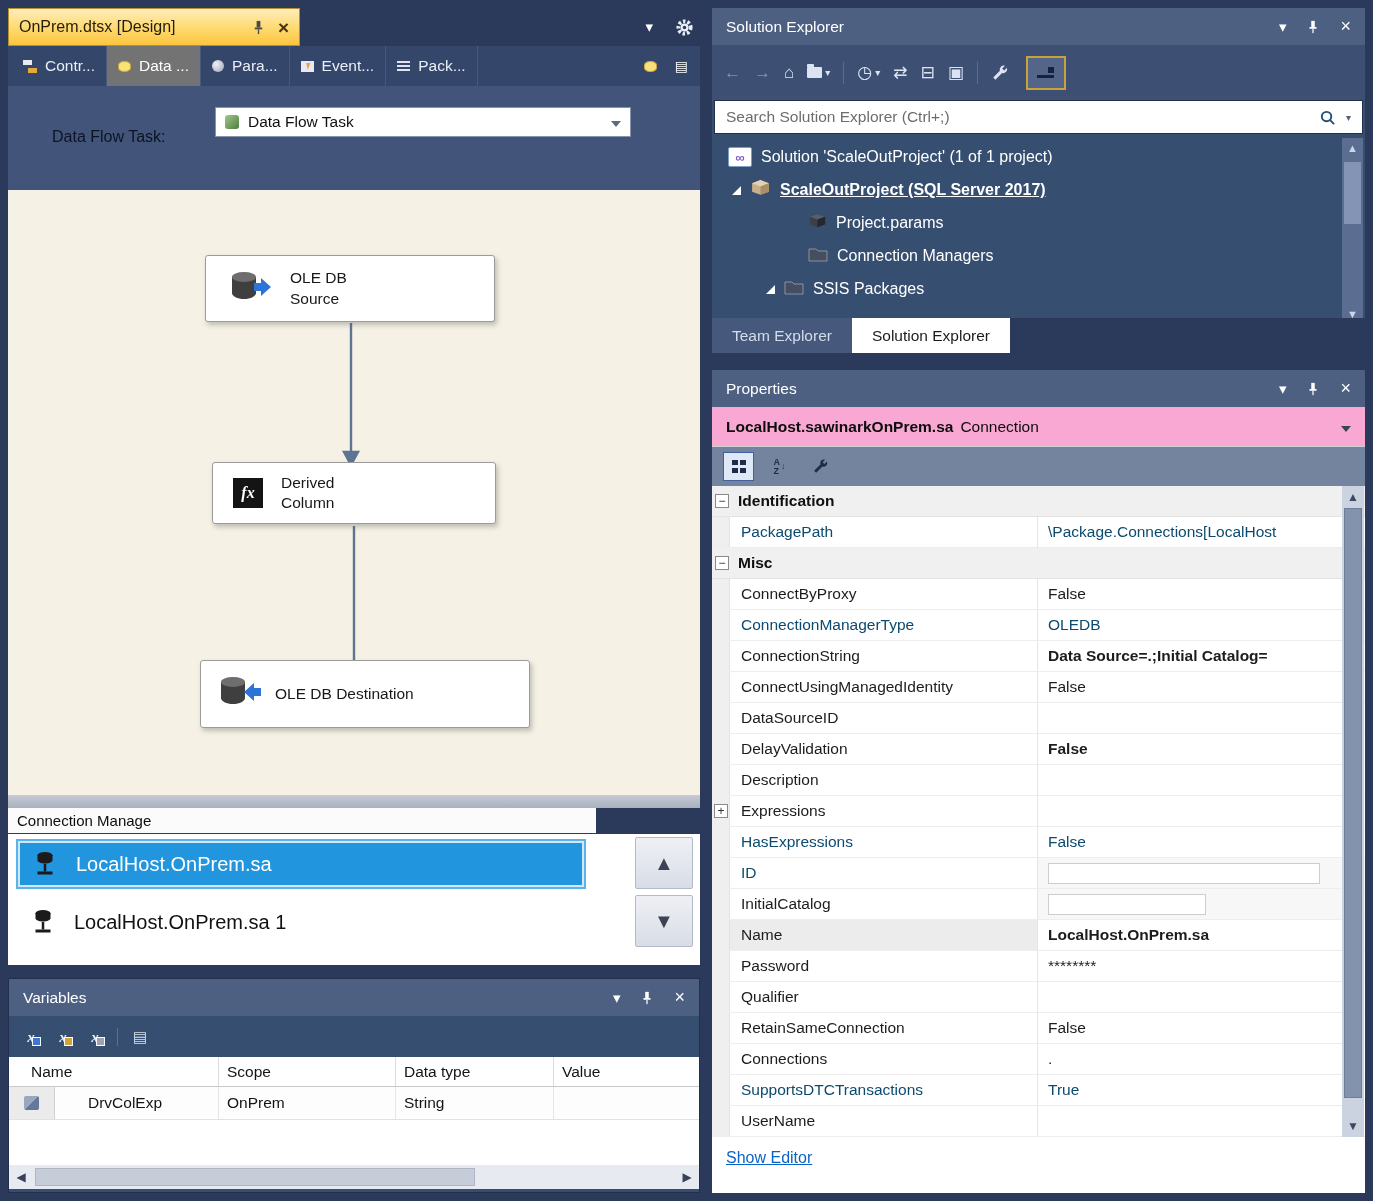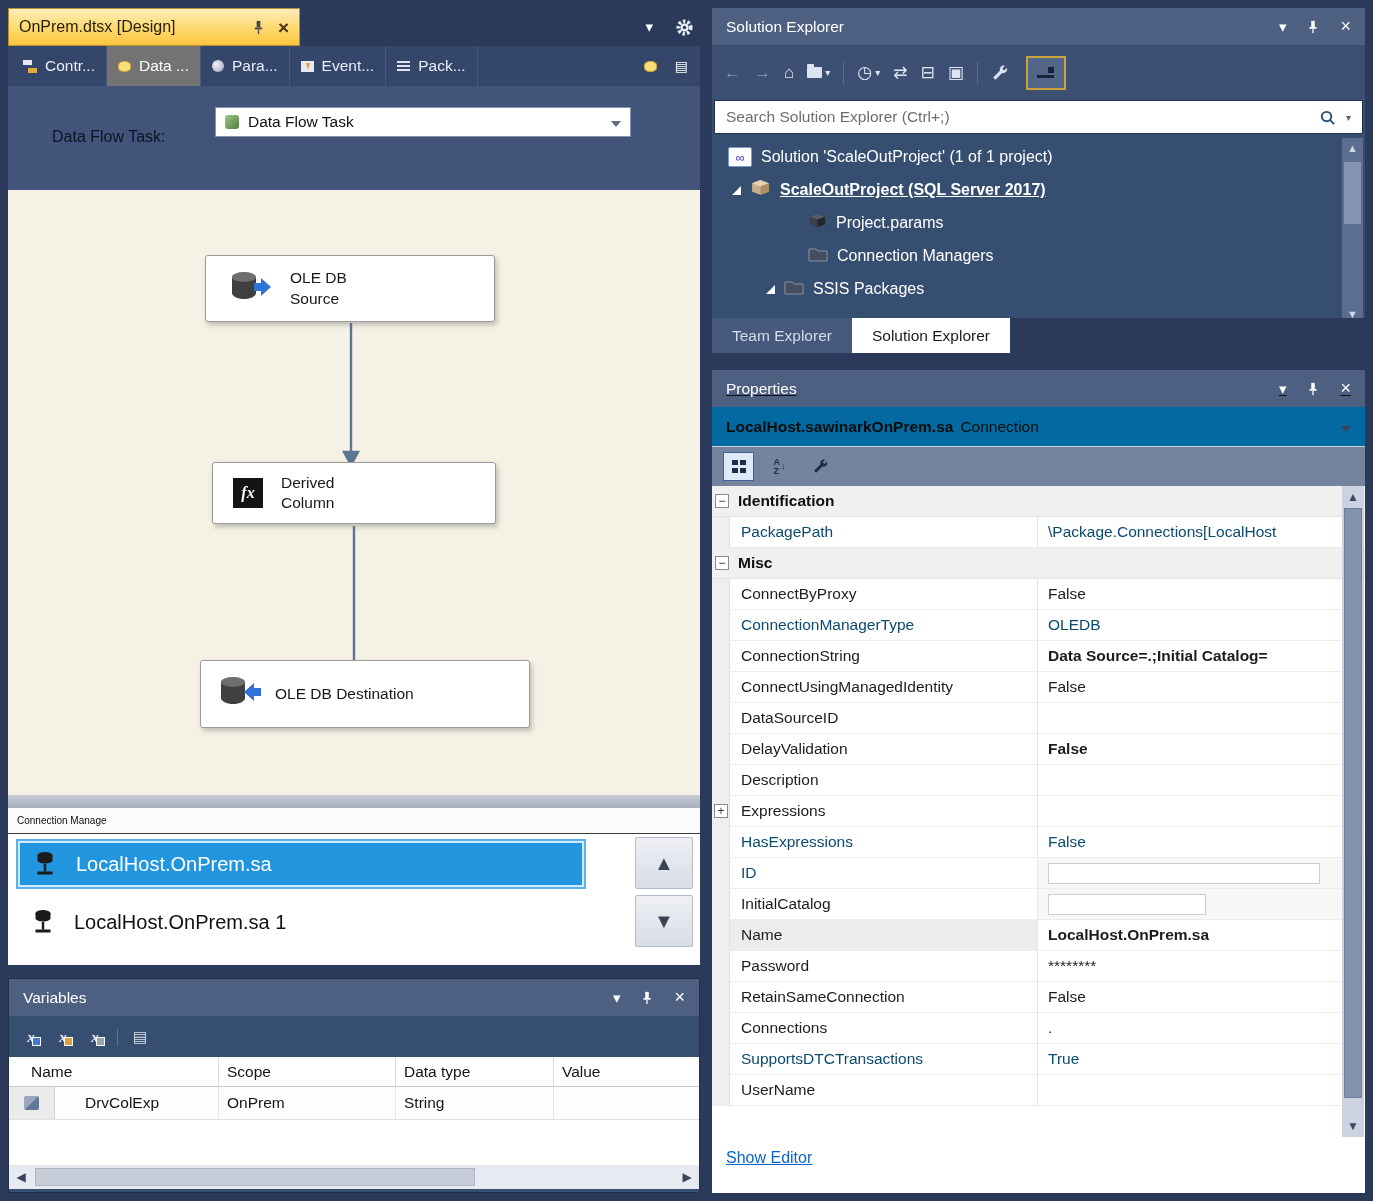--- a/index.html
+++ b/index.html
@@ -73,21 +73,21 @@
     display: flex; align-items: center;
   }
   .node-label { font-size: 15.5px; color: #181818; line-height: 1.3; }
   .node-source { left: 197px; top: 65px; width: 290px; height: 67px; padding-left: 22px; gap: 18px; }
   .node-derived { left: 204px; top: 272px; width: 284px; height: 62px; padding-left: 20px; gap: 18px; }
   .node-dest { left: 192px; top: 470px; width: 330px; height: 68px; padding-left: 16px; gap: 14px; }
   .fx-box { width: 30px; height: 30px; background: #141414; color: #fff; display: flex; align-items: center; justify-content: center; font: italic 600 16px "Liberation Serif", serif; }
 
   
   .splitter { left: 8px; top: 795px; width: 692px; height: 13px; background: linear-gradient(#c6cbd5, #a9afbd); }
-  .cm-header { left: 8px; top: 808px; width: 692px; height: 26px; background: #fbfbfb; border-bottom: 1px solid #3c3c3c; display: flex; align-items: center; padding: 0 9px; font-size: 10px; color: #0d0d0d; }
+  .cm-header { left: 8px; top: 808px; width: 588px; height: 26px; background: #fbfbfb; border-bottom: 1px solid #3c3c3c; display: flex; align-items: center; padding: 0 9px; font-size: 15px; color: #0d0d0d; }
   .cm-body { left: 8px; top: 834px; width: 692px; height: 131px; background: #fff; }
   .cm-item { position: absolute; display: flex; align-items: center; gap: 16px; padding-left: 12px; width: 570px; height: 50px; font-size: 20px; }
   .cm-item.selected { left: 8px; top: 5px; background: #2196df; color: #fff; border: 2px solid #5cb2ea; box-shadow: inset 0 0 0 2px #cfe9fb; }
   .cm-item.plain { left: 8px; top: 63px; color: #111; }
   .cm-icon { color: #1b1b1b; display: flex; }
   .cm-btn { position: absolute; left: 627px; width: 58px; height: 52px; background: linear-gradient(#eef0f5,#d8dde6); border: 1px solid #b3bac8; border-radius: 2px; display: flex; align-items: center; justify-content: center; color: #3c4352; font-size: 20px; cursor: pointer; }
   .cm-btn.up { top: 3px; } .cm-btn.down { top: 61px; }
 
   
   .vars { left: 8px; top: 978px; width: 692px; height: 215px; background: #364e6f; border: 1px solid #22304e; }
@@ -99,21 +99,21 @@
   .vtool-sep { width: 1px; height: 18px; background: #5d6f94; }
   .vars-table { position: absolute; left: 0; top: 78px; width: 690px; height: 108px; background: #fff; font-size: 15.5px; color: #141414; }
   .vt-head { display: grid; grid-template-columns: 210px 177px 158px 1fr; height: 30px; align-items: center; border-bottom: 1px solid #c9c9c9; }
   .vt-head > div { padding-left: 8px; border-right: 1px solid #dcdcdc; height: 100%; display: flex; align-items: center; }
   .vt-head > div:first-child { padding-left: 22px; }
   .vt-row { display: grid; grid-template-columns: 210px 177px 158px 1fr; height: 33px; border-bottom: 1px solid #e2e2e2; background: #fdfdfd; }
   .vt-cell { padding-left: 8px; display: flex; align-items: center; border-right: 1px solid #e6e6e6; overflow: hidden; }
   .vt-namecell { display: flex; align-items: stretch; border-right: 1px solid #e6e6e6; }
   .vt-iconbox { width: 46px; background: #ebebeb; border-right: 1px solid #d2d2d2; display: flex; align-items: center; justify-content: center; }
   .var-glyph { width: 15px; height: 14px; background: linear-gradient(135deg, #9aa7bd 50%, #64789c 50%); border-radius: 2px; }
-  .vt-name { display: flex; align-items: center; padding-left: 30px; }
+  .vt-name { display: flex; align-items: center; padding-left: 13px; margin-left: 20px; }
   .vars-hscroll { position: absolute; left: 0; top: 186px; width: 690px; height: 24px; background: #e7eaf0; }
   .hs-arrow { position: absolute; top: 0; width: 24px; height: 24px; display: flex; align-items: center; justify-content: center; color: #39425a; font-size: 12px; cursor: pointer; }
   .hs-arrow.left { left: 0; } .hs-arrow.right { right: 0; }
   .hs-thumb { position: absolute; left: 26px; top: 3px; width: 440px; height: 18px; background: #c6cdd9; border: 1px solid #aeb6c6; }
 
   
   .se { left: 712px; top: 8px; width: 653px; height: 345px; background: #364e6f; }
   .se-tools { position: absolute; left: 0; top: 37px; width: 653px; height: 55px; background: #3d5074; display: flex; align-items: center; gap: 13px; padding: 0 12px; color: #dce4f2; font-size: 17px; }
   .tool { display: flex; align-items: center; gap: 3px; cursor: pointer; }
   .tool.dim { color: #8495b3; }
@@ -134,22 +134,22 @@
   .se-scroll { position: absolute; right: 2px; top: 130px; width: 21px; height: 186px; background: #5b6d91; }
   .se-scroll .sarrow { position: absolute; left: 0; width: 21px; height: 20px; display: flex; align-items: center; justify-content: center; color: #cdd6e6; font-size: 11px; cursor: pointer; }
   .se-scroll .sarrow.up { top: 0; } .se-scroll .sarrow.down { bottom: 0; }
   .se-thumb { position: absolute; left: 2px; top: 24px; width: 17px; height: 62px; background: #8494b4; }
   .se-tabs { position: absolute; left: 0; top: 310px; width: 653px; height: 35px; background: #2b3a5a; display: flex; }
   .se-tab { padding: 0 20px; display: flex; align-items: center; font-size: 15.5px; cursor: pointer; }
   .se-tab.team { background: #46597d; color: #d3dcec; }
   .se-tab.sol { background: #fff; color: #1b1b1b; }
 
   
-  .props { left: 712px; top: 370px; width: 653px; height: 823px; background: #fff; text-decoration: underline; }
-  .obj-row { position: absolute; left: 0; top: 37px; width: 653px; height: 40px; background: #0369a1; border-bottom: 1px solid #cfcfcf; display: flex; align-items: center; gap: 7px; padding: 0 14px; font-size: 15.5px; color: #0d0d0d; cursor: pointer; }
+  .props { left: 712px; top: 370px; width: 653px; height: 823px; background: #fff; }
+  .obj-row { position: absolute; left: 0; top: 37px; width: 653px; height: 40px; background: #f9a8d4; border-bottom: 1px solid #cfcfcf; display: flex; align-items: center; gap: 7px; padding: 0 14px; font-size: 15.5px; color: #0d0d0d; cursor: pointer; }
   .obj-name { font-weight: bold; }
   .obj-caret { margin-left: auto; color: #3a4356; }
   .props-tools { position: absolute; left: 0; top: 77px; width: 653px; height: 39px; background: #74849f; display: flex; align-items: center; gap: 10px; padding: 0 11px; }
   .ptool { width: 31px; height: 29px; display: flex; align-items: center; justify-content: center; color: #1d2c49; cursor: pointer; }
   .ptool.pressed { background: #dfe8f6; border: 1px solid #41609e; }
   .icon-cat { width: 14px; height: 13px; background:
       linear-gradient(#1d2c49,#1d2c49) 0 0/6px 5px no-repeat,
       linear-gradient(#1d2c49,#1d2c49) 8px 0/6px 5px no-repeat,
       linear-gradient(#1d2c49,#1d2c49) 0 8px/6px 5px no-repeat,
       linear-gradient(#1d2c49,#1d2c49) 8px 8px/6px 5px no-repeat; }
@@ -625,20 +625,25 @@
       <div class="pname selname">Name</div>
       <div class="pval">LocalHost.OnPrem.sa</div>
     </div>
 
     <div class="prow">
       <div class="pgut"></div>
       <div class="pname">Password</div>
       <div class="pval">********</div>
     </div>
 
+    <div class="prow">
+      <div class="pgut"></div>
+      <div class="pname">Qualifier</div>
+      <div class="pval"></div>
+    </div>
 
     <div class="prow">
       <div class="pgut"></div>
       <div class="pname">RetainSameConnection</div>
       <div class="pval">False</div>
     </div>
 
     <div class="prow">
       <div class="pgut"></div>
       <div class="pname">Connections</div>

